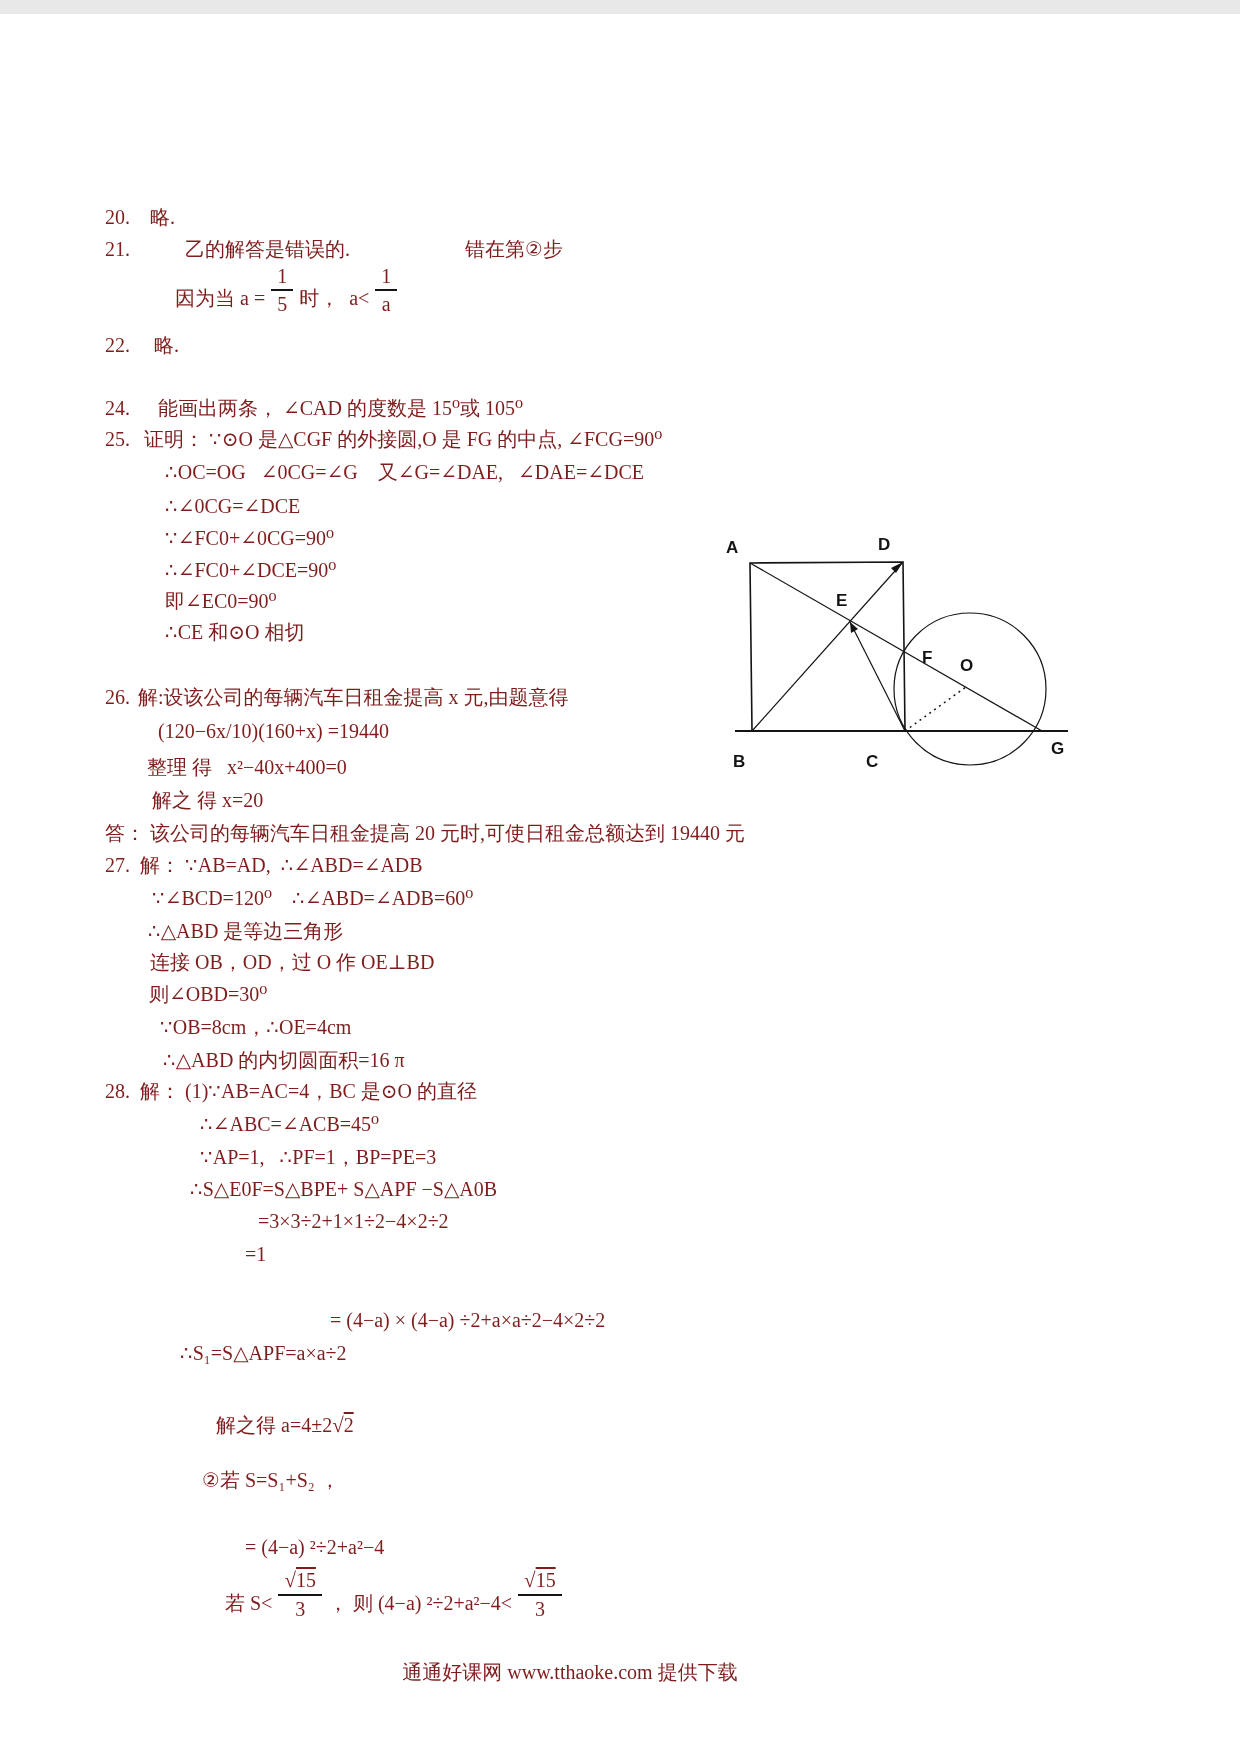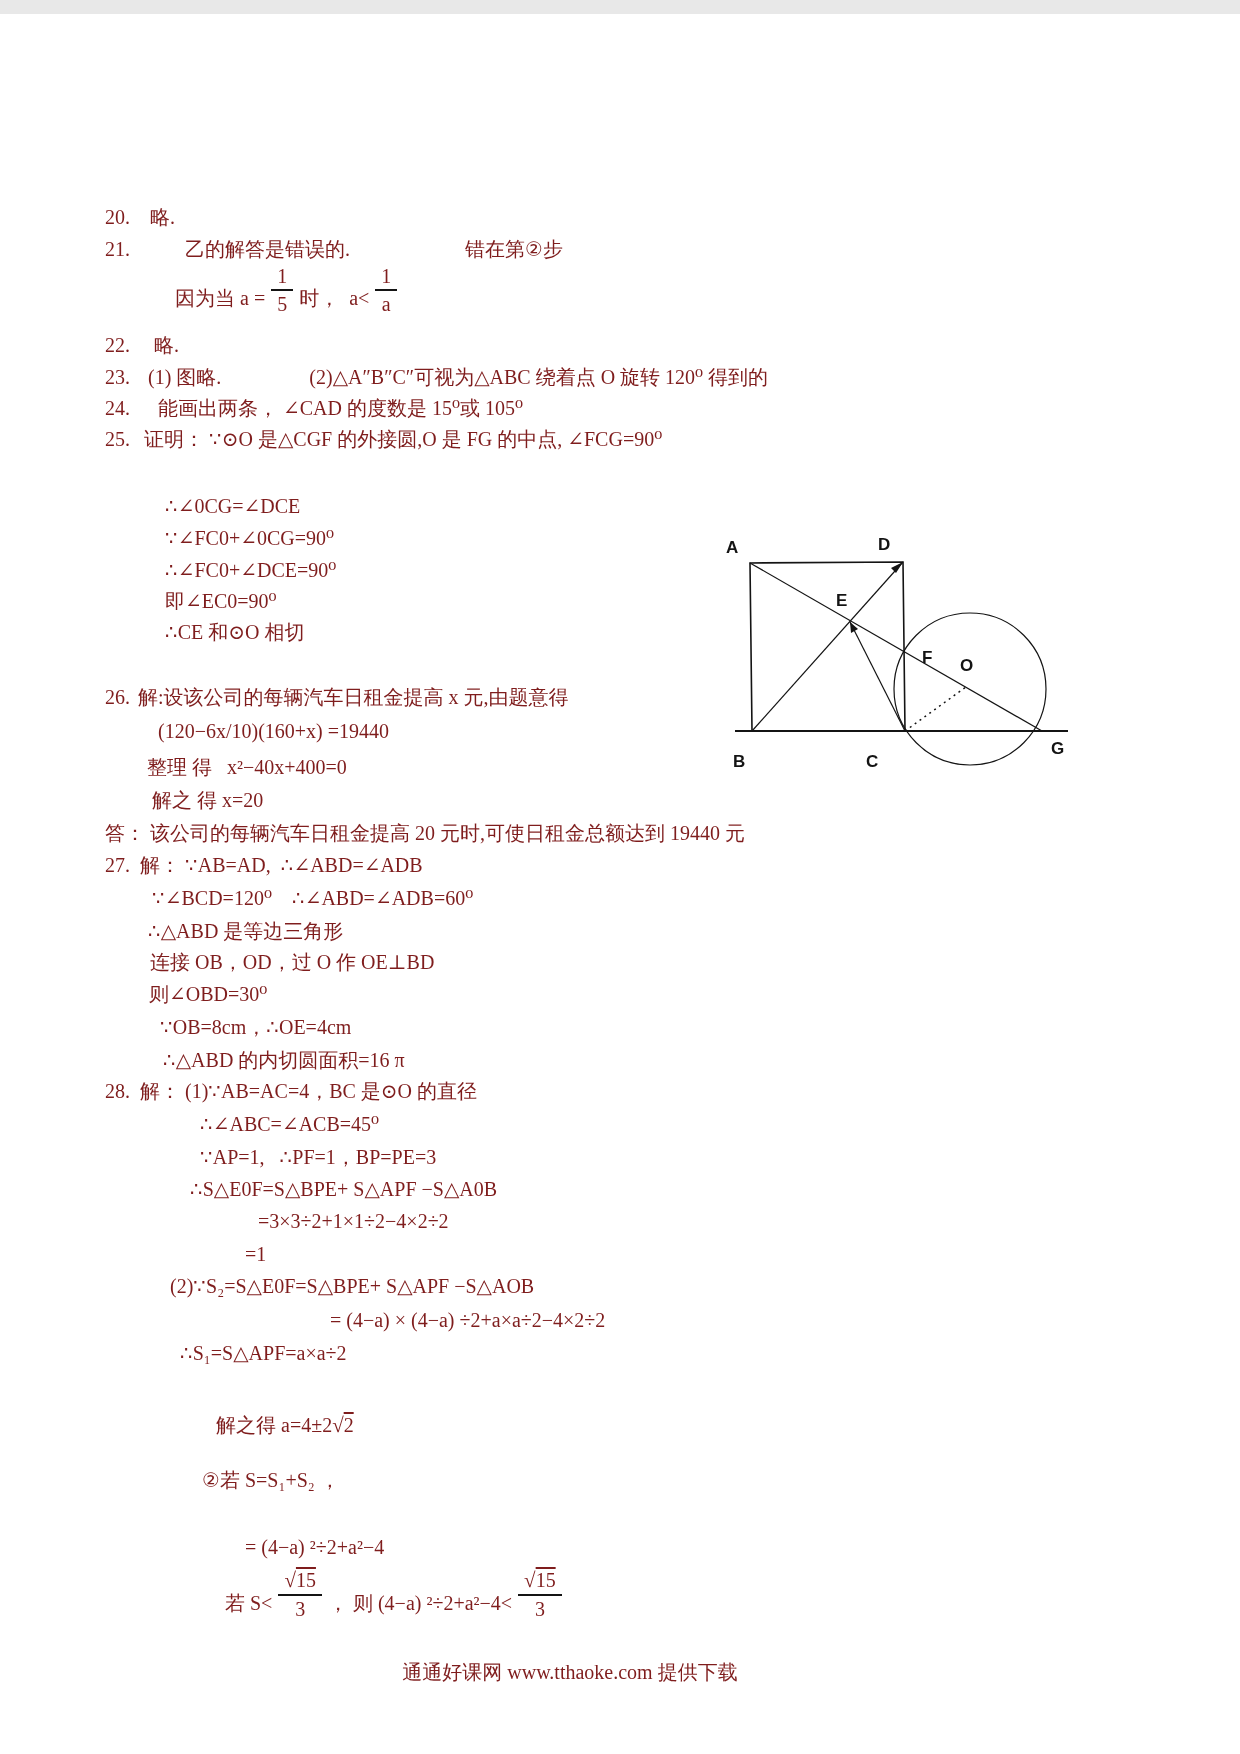--- a/index.html
+++ b/index.html
@@ -28,25 +28,25 @@
 
   <div class="ln flexline" style="left:175px;top:252px">
     <span>因为当 a =</span>
     <span class="frac"><span class="fn">1</span><span class="fd">5</span></span>
     <span>时，  a&lt;</span>
     <span class="frac"><span class="fn">1</span><span class="fd">a</span></span>
   </div>
 
   <div class="ln" style="left:105px;top:318px"><span>22.</span><span style="margin-left:24px">略.</span></div>
 
-  <div class="ln" style="left:105px;top:350px"><span>23.</span><span style="margin-left:18px">(1) 图略.</span><span style="margin-left:88px">(2)△A″B″C″可视为△ABC 绕着点 O 旋转 120⁰ 得到的</span></div>
 
   <div class="ln" style="left:105px;top:381px"><span>24.</span><span style="margin-left:28px">能画出两条， ∠CAD 的度数是 15⁰或 105⁰</span></div>
 
   <div class="ln" style="left:105px;top:412px"><span>25.</span><span style="margin-left:14px">证明： ∵⊙O 是△CGF 的外接圆,O 是 FG 的中点, ∠FCG=90⁰</span></div>
+  <div class="ln" style="left:165px;top:445px">∴OC=OG   ∠0CG=∠G    又∠G=∠DAE,   ∠DAE=∠DCE</div>
   <div class="ln" style="left:165px;top:479px">∴∠0CG=∠DCE</div>
   <div class="ln" style="left:165px;top:511px">∵∠FC0+∠0CG=90⁰</div>
   <div class="ln" style="left:165px;top:543px">∴∠FC0+∠DCE=90⁰</div>
   <div class="ln" style="left:165px;top:574px">即∠EC0=90⁰</div>
   <div class="ln" style="left:165px;top:605px">∴CE 和⊙O 相切</div>
 
   <svg class="diagram" width="390" height="265" viewBox="0 0 390 265">
     <polygon points="50,39 203,38 205,207 52,207" fill="none" stroke="#141414" stroke-width="1.6"></polygon>
     <line x1="35" y1="207" x2="368" y2="207" stroke="#141414" stroke-width="2"></line>
     <line x1="50" y1="39" x2="342" y2="207" stroke="#141414" stroke-width="1.2"></line>
@@ -79,21 +79,20 @@
   <div class="ln" style="left:149px;top:967px">则∠OBD=30⁰</div>
   <div class="ln" style="left:160px;top:1000px">∵OB=8cm，∴OE=4cm</div>
   <div class="ln" style="left:163px;top:1033px">∴△ABD 的内切圆面积=16 π</div>
 
   <div class="ln" style="left:105px;top:1064px"><span>28.</span><span style="margin-left:10px">解： (1)∵AB=AC=4，BC 是⊙O 的直径</span></div>
   <div class="ln" style="left:200px;top:1097px">∴∠ABC=∠ACB=45⁰</div>
   <div class="ln" style="left:200px;top:1130px">∵AP=1,   ∴PF=1，BP=PE=3</div>
   <div class="ln" style="left:190px;top:1162px">∴S△E0F=S△BPE+ S△APF −S△A0B</div>
   <div class="ln" style="left:258px;top:1194px">=3×3÷2+1×1÷2−4×2÷2</div>
   <div class="ln" style="left:245px;top:1227px">=1</div>
-  <div class="ln" style="left:170px;top:1259px">(2)∵S₂=S△E0F=S△BPE+ S△APF −S△AOB</div>
   <div class="ln" style="left:330px;top:1293px">= (4−a) × (4−a) ÷2+a×a÷2−4×2÷2</div>
   <div class="ln" style="left:180px;top:1326px">∴S₁=S△APF=a×a÷2</div>
 
   <div class="ln" style="left:216px;top:1398px"><span>解之得 a=4±2</span><span class="rad">√</span><span class="ovl">2</span></div>
 
   <div class="ln" style="left:202px;top:1453px">②若 S=S₁+S₂ ，</div>
   <div class="ln" style="left:245px;top:1520px">= (4−a) ²÷2+a²−4</div>
 
   <div class="ln flexline" style="left:225px;top:1556px">
     <span>若 S&lt;</span>

